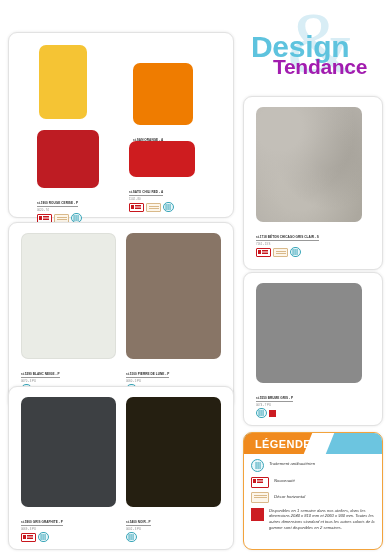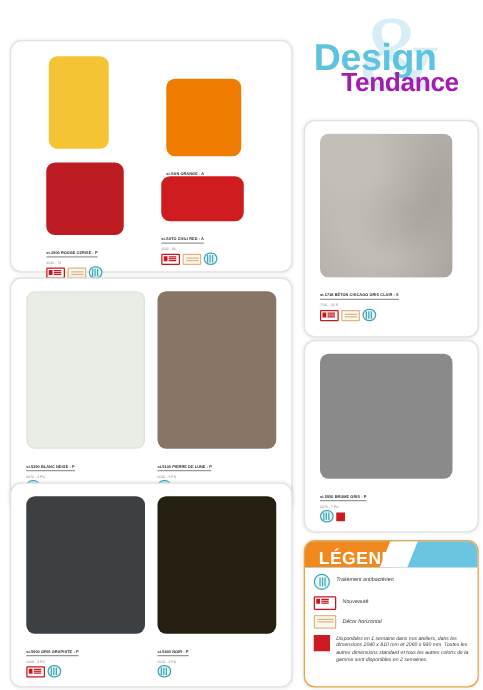--- a/index.html
+++ b/index.html
@@ -109,21 +109,21 @@
   }
   .leg-head .notch{
     position:absolute;left:64px;top:0;width:22px;height:100%;
     background:#ffffff;transform:skewX(-22deg);
   }
   .leg-head .orange2{
     position:absolute;left:0;top:0;width:70px;height:100%;background:#f08a1e;
   }
   .leg-title{
     position:absolute;left:11px;top:5px;z-index:3;
-    font-size:14px;font-weight:700;color:#ffffff;letter-spacing:0.4px;
+    font-size:11px;font-weight:700;color:#ffffff;letter-spacing:0.4px;
   }
   .leg-body{position:absolute;left:0;top:21px;width:100%;padding:5px 7px;box-sizing:border-box;}
   .leg-row{display:flex;align-items:flex-start;gap:5px;margin-bottom:4.5px;}
   .leg-row .lbl{
     font-size:4.3px;color:#3a3a3a;font-style:italic;line-height:1.45;
     padding-top:1.5px;
   }
   .leg-row.para .lbl{padding-top:0;font-size:4.1px;}
   .b-anti.lg{width:11px;height:11px;}
   .b-anti.lg::after{height:7.4px;top:1.7px;}

